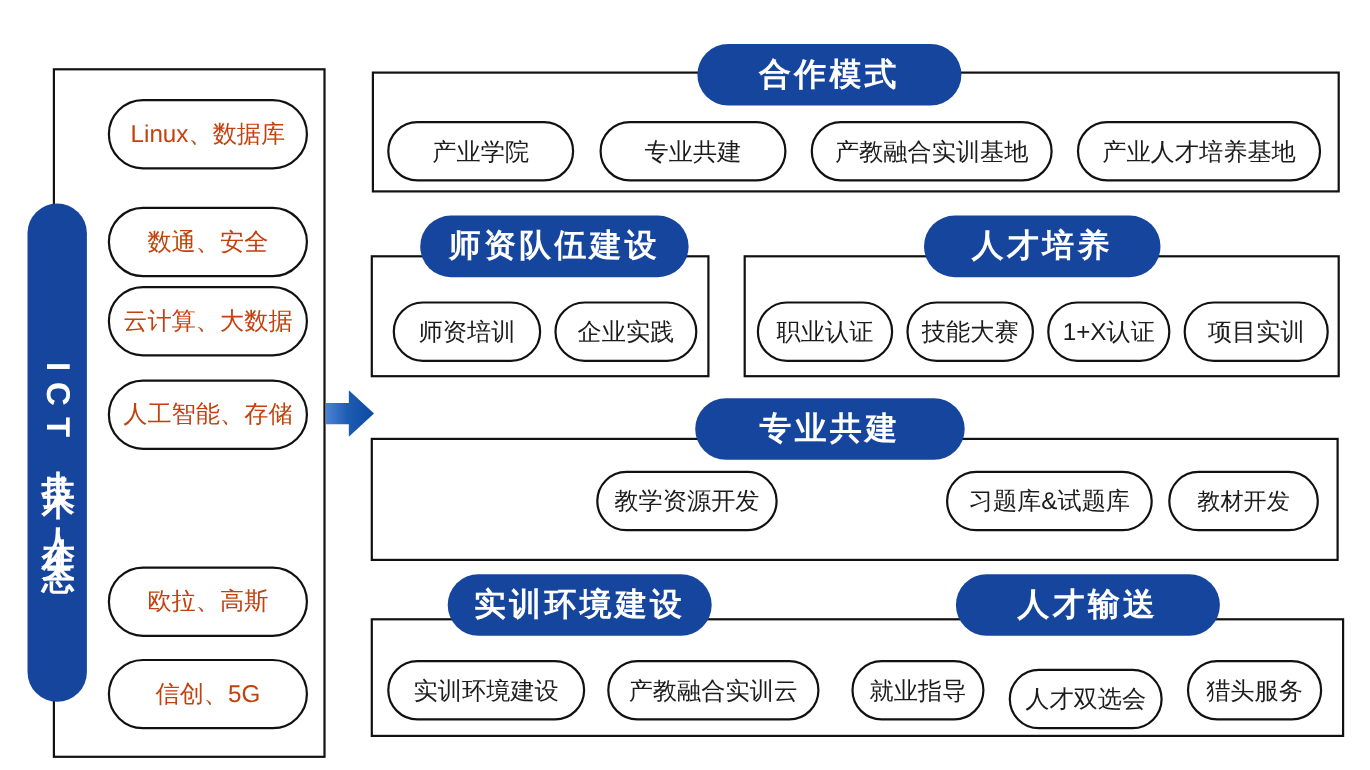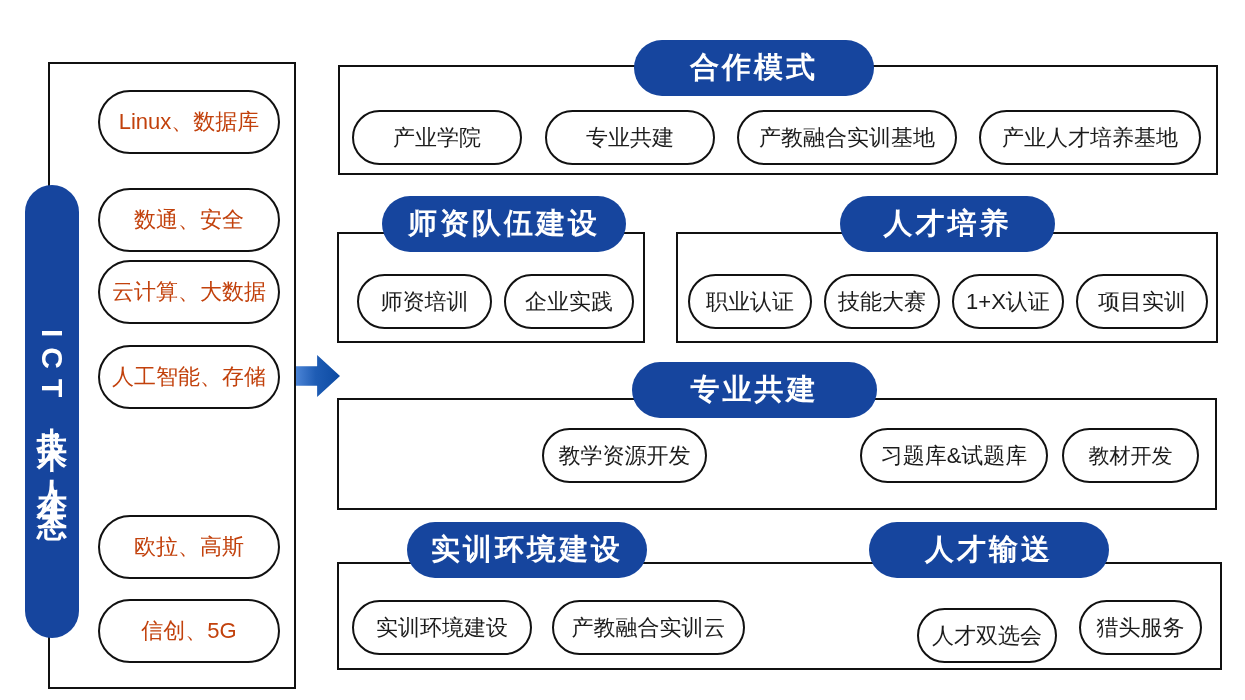--- a/index.html
+++ b/index.html
@@ -92,17 +92,18 @@
     <div class="item-pill" style="left:203px;top:28px;width:165px;">教学资源开发</div>
     <div class="item-pill" style="left:521px;top:28px;width:188px;">习题库&amp;试题库</div>
     <div class="item-pill" style="left:723px;top:28px;width:137px;font-size:21px;">教材开发</div>
   </div>
 
   <div class="sec-box" style="left:337px;top:562px;width:885px;height:108px;">
     <div class="header-pill" style="left:68px;top:-42px;width:240px;">实训环境建设</div>
     <div class="header-pill" style="left:530px;top:-42px;width:240px;">人才输送</div>
     <div class="item-pill" style="left:13px;top:36px;width:180px;">实训环境建设</div>
     <div class="item-pill" style="left:213px;top:36px;width:193px;font-family:Liberation Serif, serif;">产教融合实训云</div>
+    <div class="item-pill" style="left:435px;top:36px;width:121px;">就业指导</div>
     <div class="item-pill" style="left:578px;top:44px;width:140px;">人才双选会</div>
     <div class="item-pill" style="left:740px;top:36px;width:123px;">猎头服务</div>
   </div>
 
 </div>
 
 </body></html>

